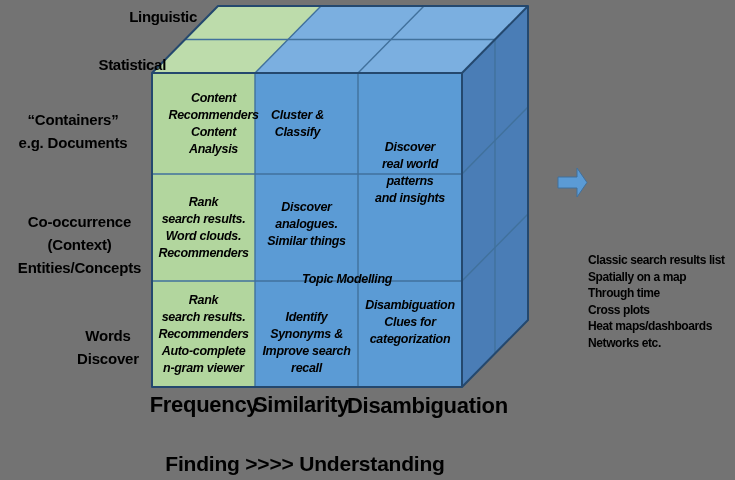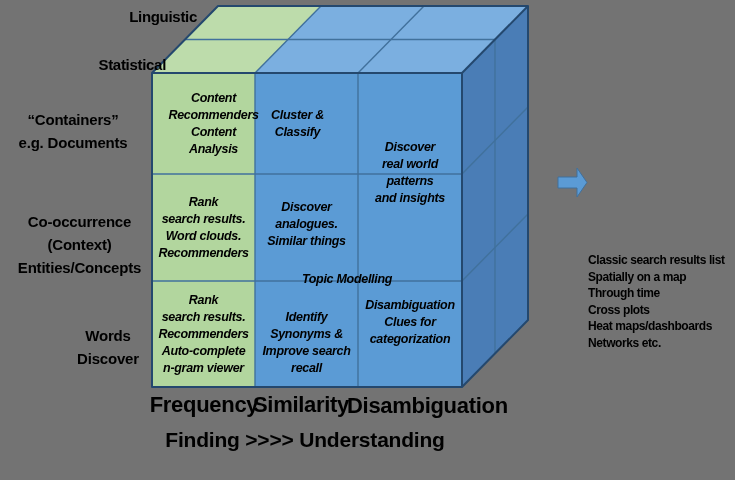--- a/index.html
+++ b/index.html
@@ -108,21 +108,21 @@
 Improve search
 recall</div>
   <div class="abs cell" style="left:358px;top:281px;width:104px;height:82px;">Disambiguation
 Clues for
 categorization</div>
 
   <div class="abs axis-bottom" style="left:144px;top:392px;width:120px;">Frequency</div>
   <div class="abs axis-bottom" style="left:241px;top:392px;width:120px;">Similarity</div>
   <div class="abs axis-bottom" style="left:347px;top:393px;width:140px;">Disambiguation</div>
 
-  <div class="abs caption" style="left:100px;top:428px;width:410px;">Finding &gt;&gt;&gt;&gt; Understanding</div>
+  <div class="abs caption" style="left:100px;top:452px;width:410px;">Finding &gt;&gt;&gt;&gt; Understanding</div>
 
 
   <div class="results-list">
       <div>Classic search results list</div>
       <div>Spatially on a map</div>
       <div>Through time</div>
       <div>Cross plots</div>
       <div>Heat maps/dashboards</div>
       <div>Networks etc.</div>
     </div>

